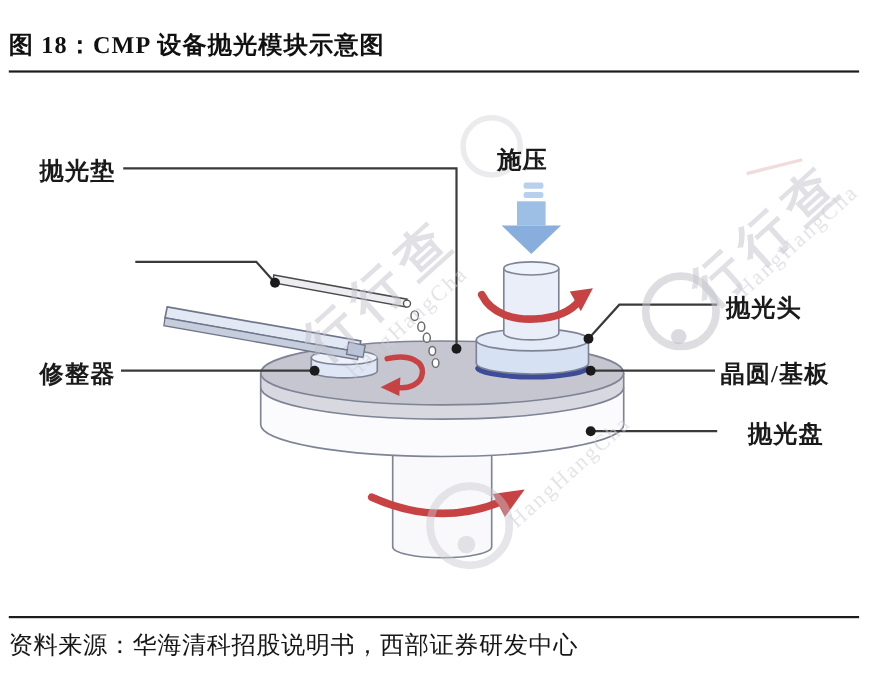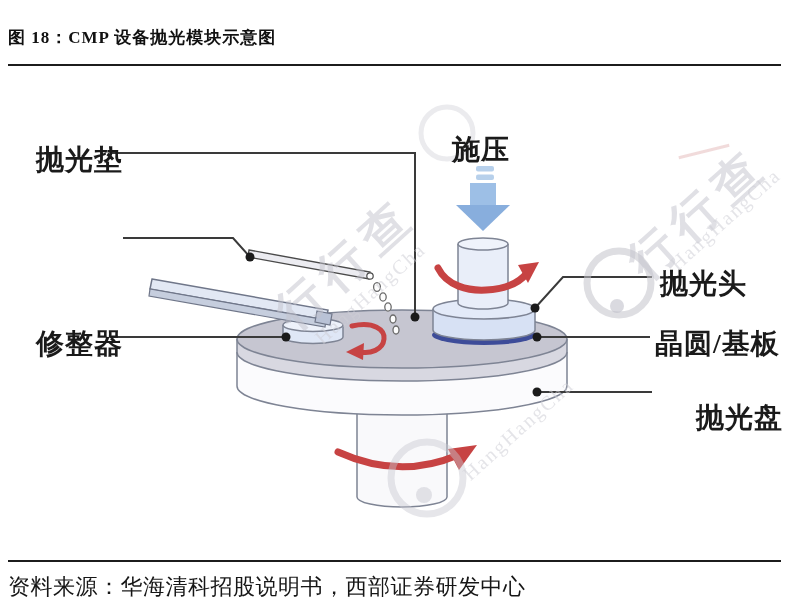--- a/index.html
+++ b/index.html
@@ -1,26 +1,26 @@
 <!DOCTYPE html>
 <html style="--red: #c74343;"><head>
 <meta charset="utf-8">
 <style>
   html,body{margin:0;padding:0;background:#ffffff;}
   .page{position:relative;width:810px;height:616px;background:#ffffff;overflow:hidden;
         font-family:"Liberation Serif", serif;}
-  .title{position:absolute;left:8px;top:26px;font-size:17px;font-weight:bold;color:#111;
+  .title{position:absolute;left:8px;top:26px;font-size:22px;font-weight:bold;color:#111;
          letter-spacing:1px;white-space:nowrap;}
   .rule{position:absolute;left:8px;width:773px;height:2px;background:#1c1c1c;}
   .rule-top{top:64px;}
   .rule-bottom{top:560px;}
   .source{position:absolute;left:8px;top:572px;font-size:22px;color:#161616;
           letter-spacing:0.5px;white-space:nowrap;}
   .diagram-svg{position:absolute;left:0;top:0;}
-  .callout{position:absolute;font-size:28px;font-weight:bold;color:#1a1a1a;
+  .callout{position:absolute;font-size:22px;font-weight:bold;color:#1a1a1a;
            white-space:nowrap;letter-spacing:1px;}
   
   .wm{position:absolute;pointer-events:none;white-space:nowrap;}
   .wm-cn{font-size:47px;font-weight:bold;letter-spacing:9px;color:rgba(193,193,203,0.50);}
   .wm-en{font-size:20px;letter-spacing:2px;color:rgba(205,205,214,0.55);}
   .wm-rot{transform:rotate(-42deg);}
   .wm-pink{position:absolute;left:678px;top:150px;width:52px;height:3px;
            background:rgba(228,184,184,0.5);transform:rotate(-14deg);pointer-events:none;}
   .ln{stroke:#3a3a3a;stroke-width:2;fill:none;}
   .dot{fill:#1b1b1b;}
@@ -119,21 +119,21 @@
       <circle cx="424" cy="495" r="8" fill="rgba(195,195,205,0.45)"></circle>
       <circle cx="447" cy="133" r="26" fill="none" stroke="rgba(205,205,212,0.40)" stroke-width="5"></circle>
     </g>
   </svg>
 
   <div class="callout" style="left:36px;top:141px;">抛光垫</div>
   <div class="callout" style="left:36px;top:325px;text-align:center;">修整器</div>
   <div class="callout" style="left:452px;top:131px;">施压</div>
   <div class="callout" style="left:660px;top:265px;">抛光头</div>
   <div class="callout" style="left:655px;top:325px;">晶圆/基板</div>
-  <div class="callout" style="left:696px;top:380px;margin-top:19px;">抛光盘</div>
+  <div class="callout" style="left:680px;top:380px;">抛光盘</div>
 
   <div class="wm wm-cn wm-rot" style="left:262px;top:232px;">行行查</div>
   <div class="wm wm-en wm-rot" style="left:300px;top:282px;">HangHangCha</div>
   <div class="wm wm-cn wm-rot" style="left:614px;top:182px;">行行查</div>
   <div class="wm wm-en wm-rot" style="left:655px;top:208px;">HangHangCha</div>
   <div class="wm wm-en wm-rot" style="left:448px;top:418px;">HangHangCha</div>
   <div class="wm-pink"></div>
 
   <div class="rule rule-bottom"></div>
   <div class="source">资料来源：华海清科招股说明书，西部证券研发中心</div>

